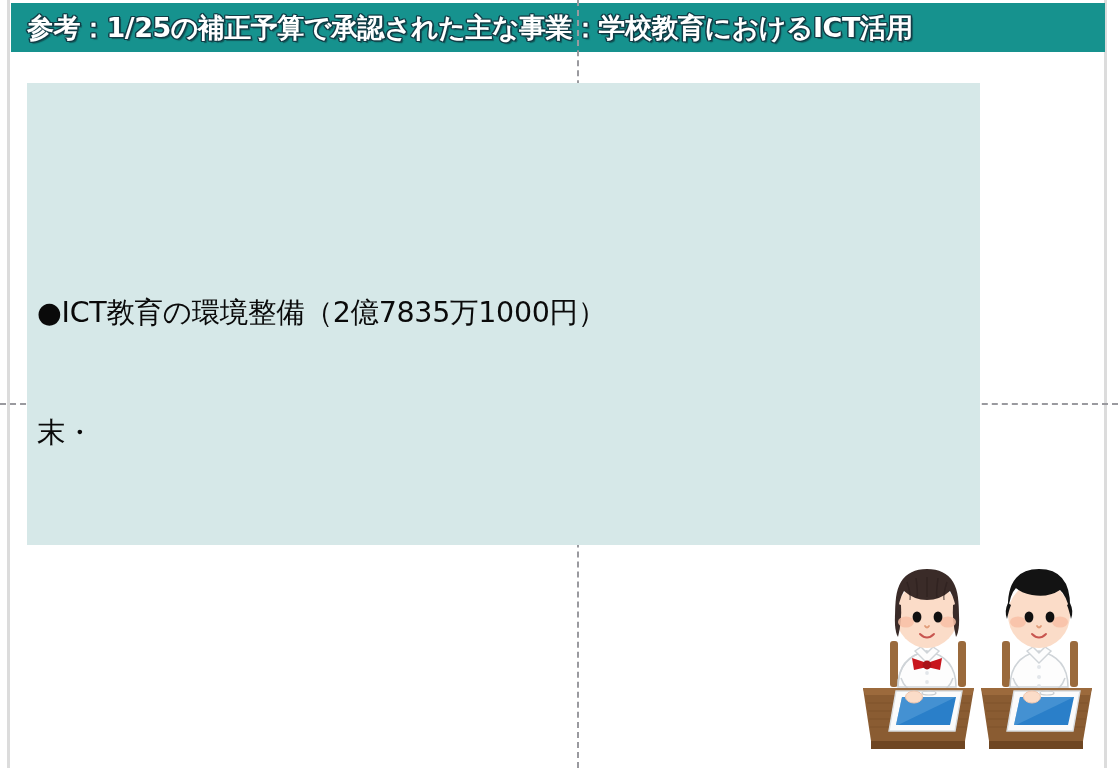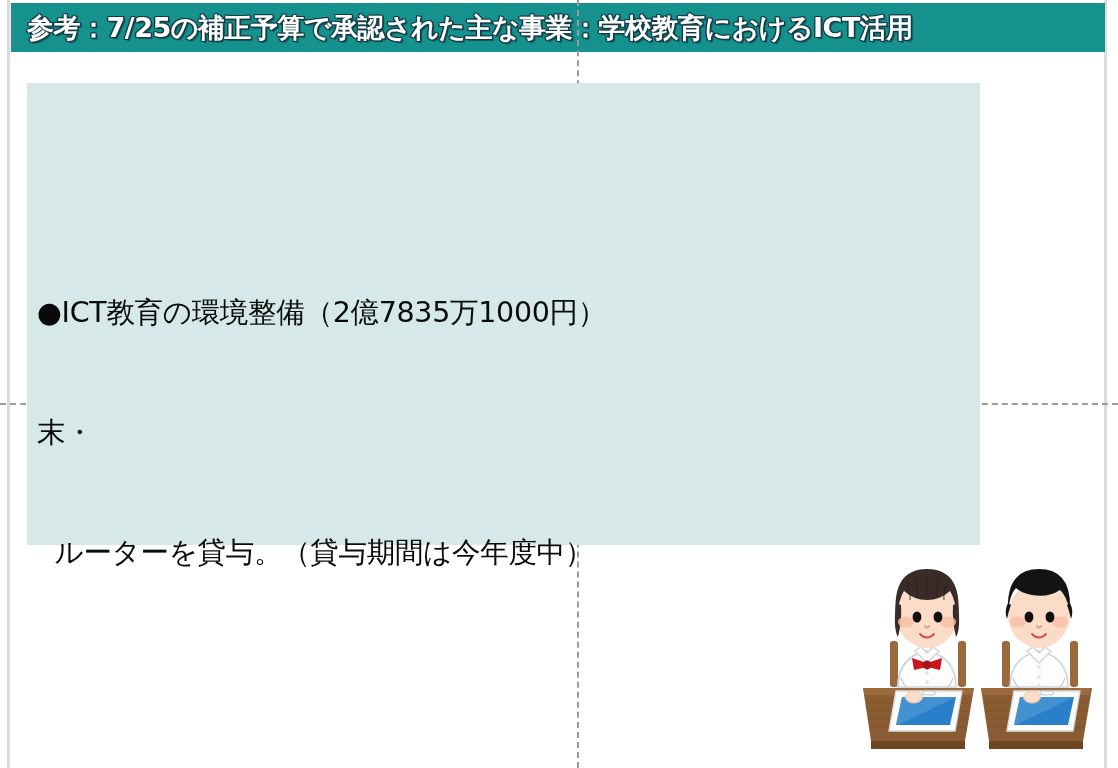--- a/index.html
+++ b/index.html
@@ -122,33 +122,32 @@
 </style>
 </head>
 <body>
 
 <div id="slide">
 
   <div class="page-rule left" style="background: rgb(220, 220, 220);"></div>
   <div class="page-rule right" style="background: rgb(220, 220, 220);"></div>
 
   <div id="header-bar" style="background: rgb(22, 146, 142);">
-    <div id="header-title" style="color: rgb(255, 255, 255);">参考：7/25の補正予算で承認された主な事業：学校教育におけるICT活用</div>
+    <div id="header-title" style="color: rgb(255, 255, 255);">参考：1/25の補正予算で承認された主な事業：学校教育におけるICT活用</div>
   </div>
 
   <div class="guide h" style="border-top-color: rgb(154, 154, 159);"></div>
   <div class="guide v" style="border-left-color: rgb(154, 154, 159);"></div>
 
   <div id="content-panel" style="background: rgb(214, 232, 232); text-decoration: underline;">
     <div id="content-text" style="color: rgb(10, 10, 10);">
 
       <div class="block">
         <span class="line">●ICT教育の環境整備（2億7835万1000円）</span>
         <span class="line">末・</span>
-        <span class="line">  ルーターを貸与。（貸与期間は今年度中）</span>
       </div>
 
       
 
       
 
     </div>
   </div>
 
   <div id="illustration">

